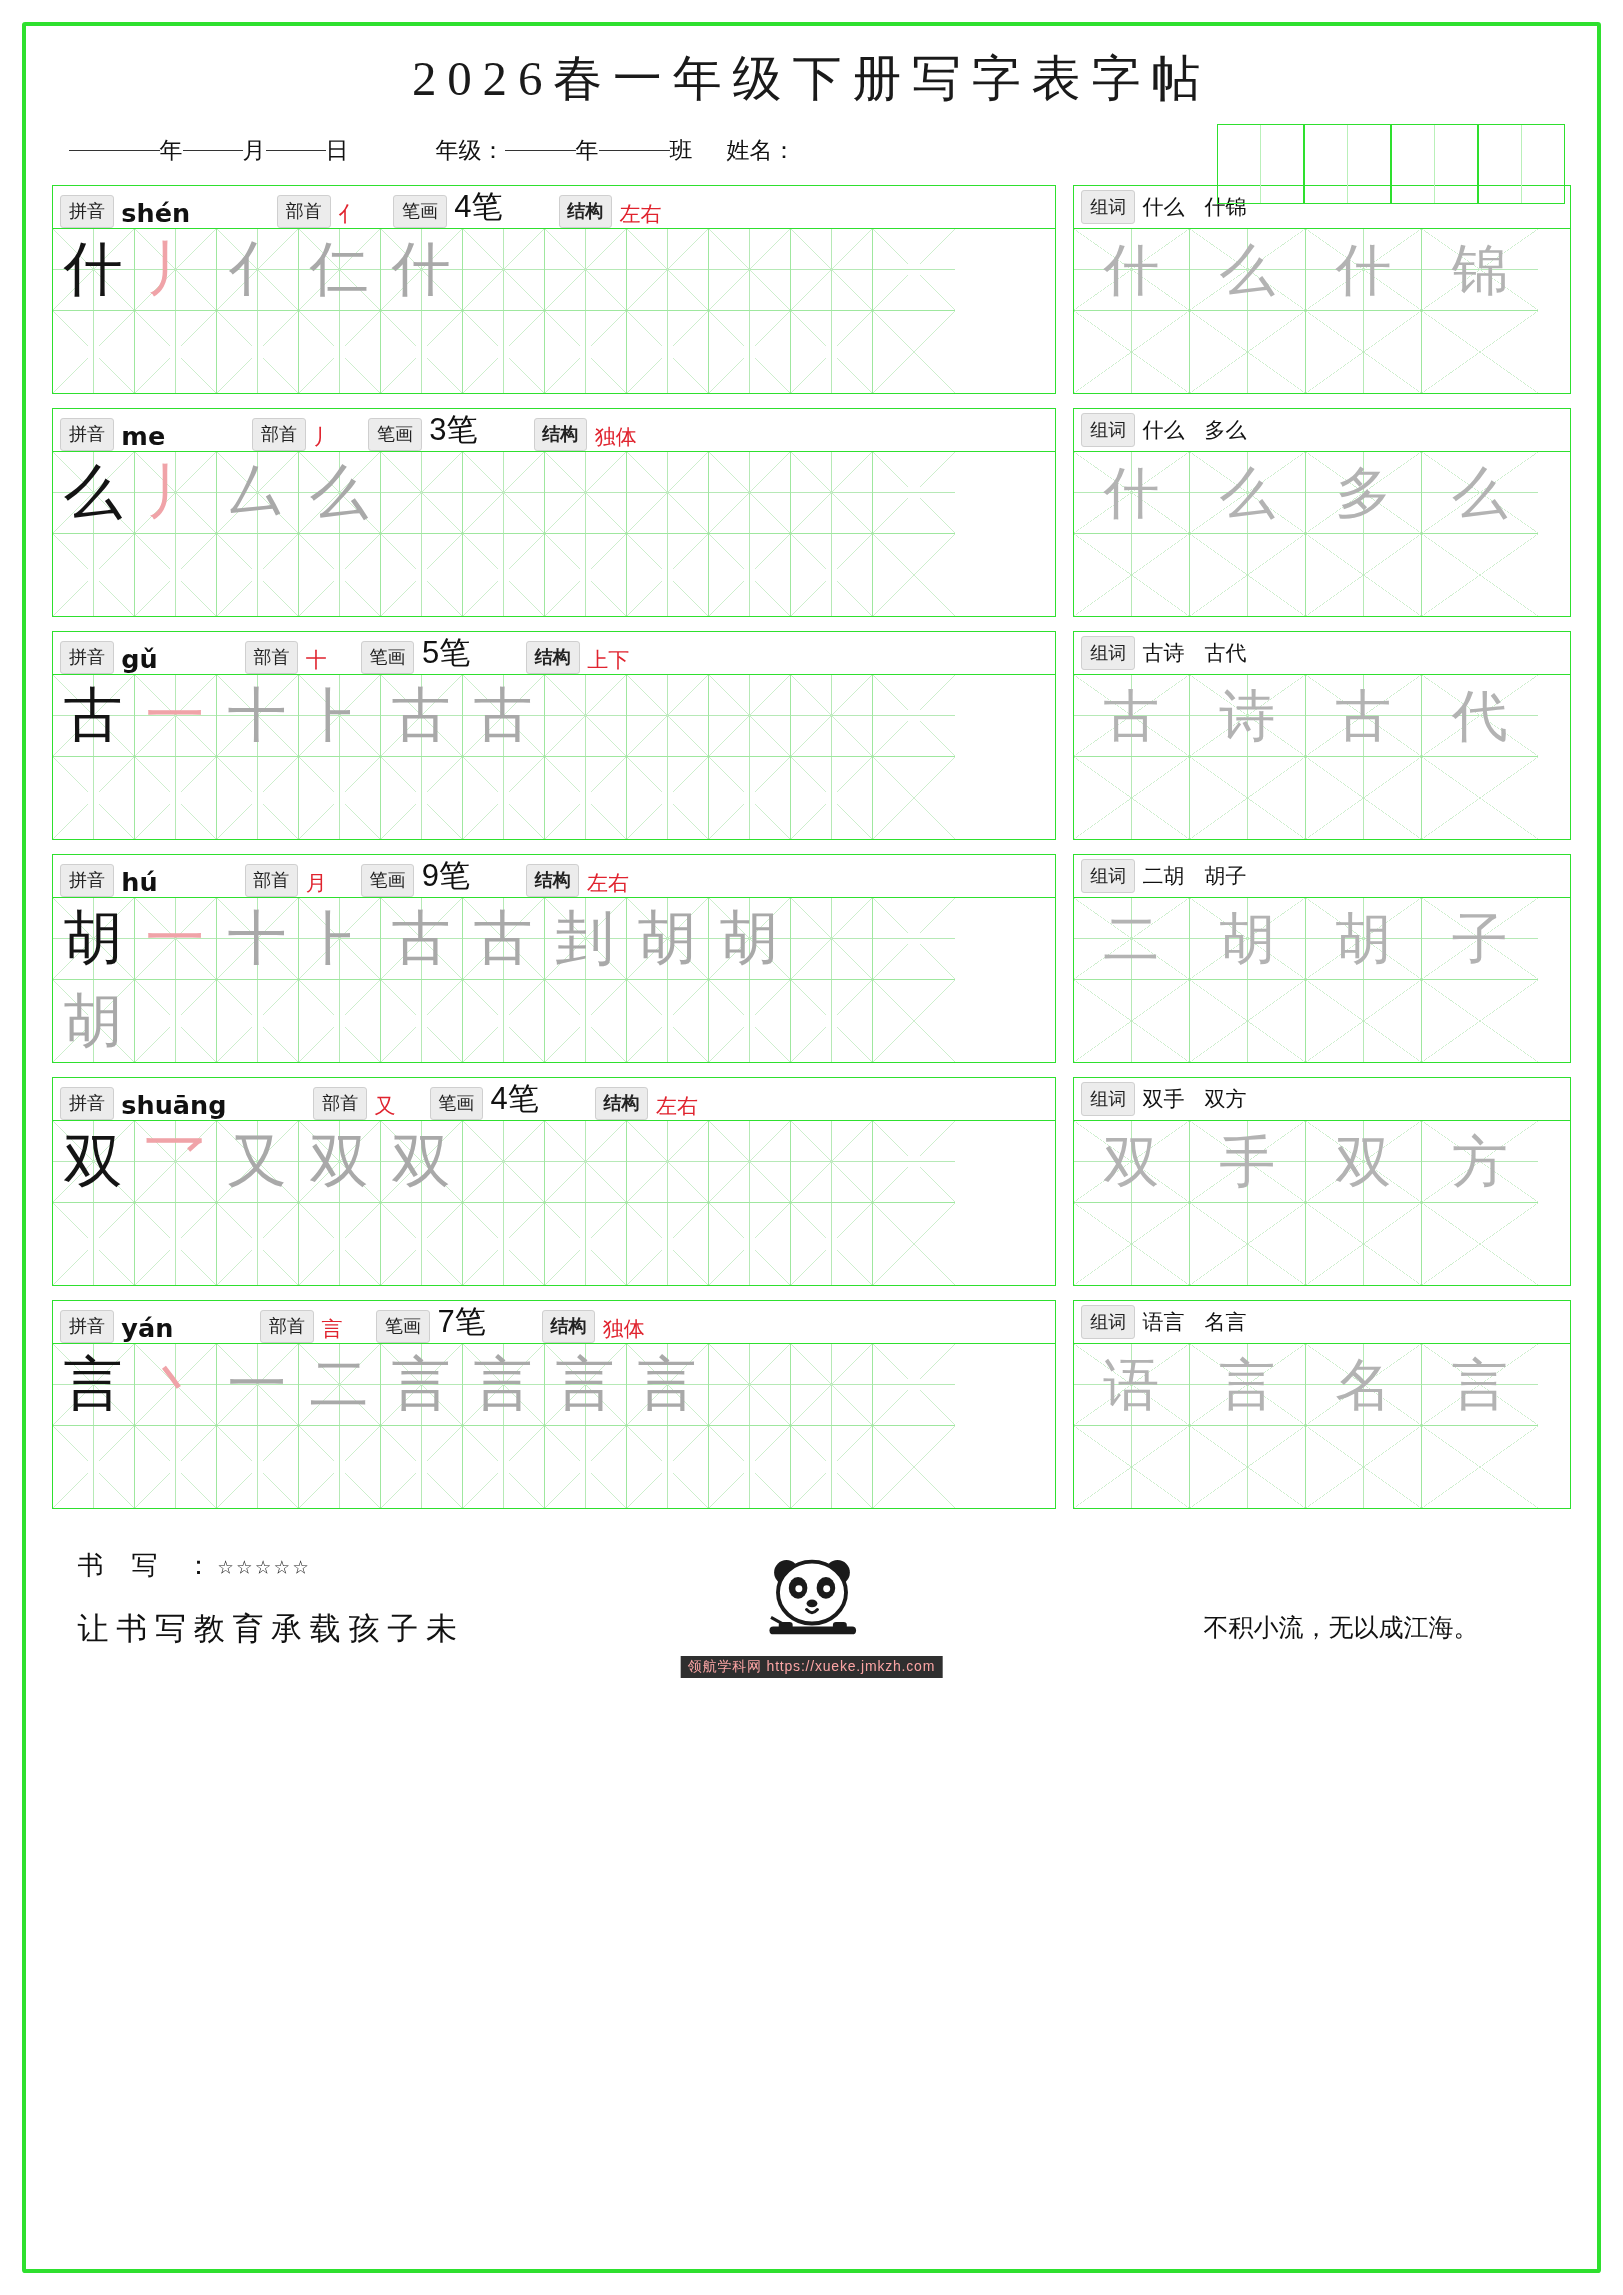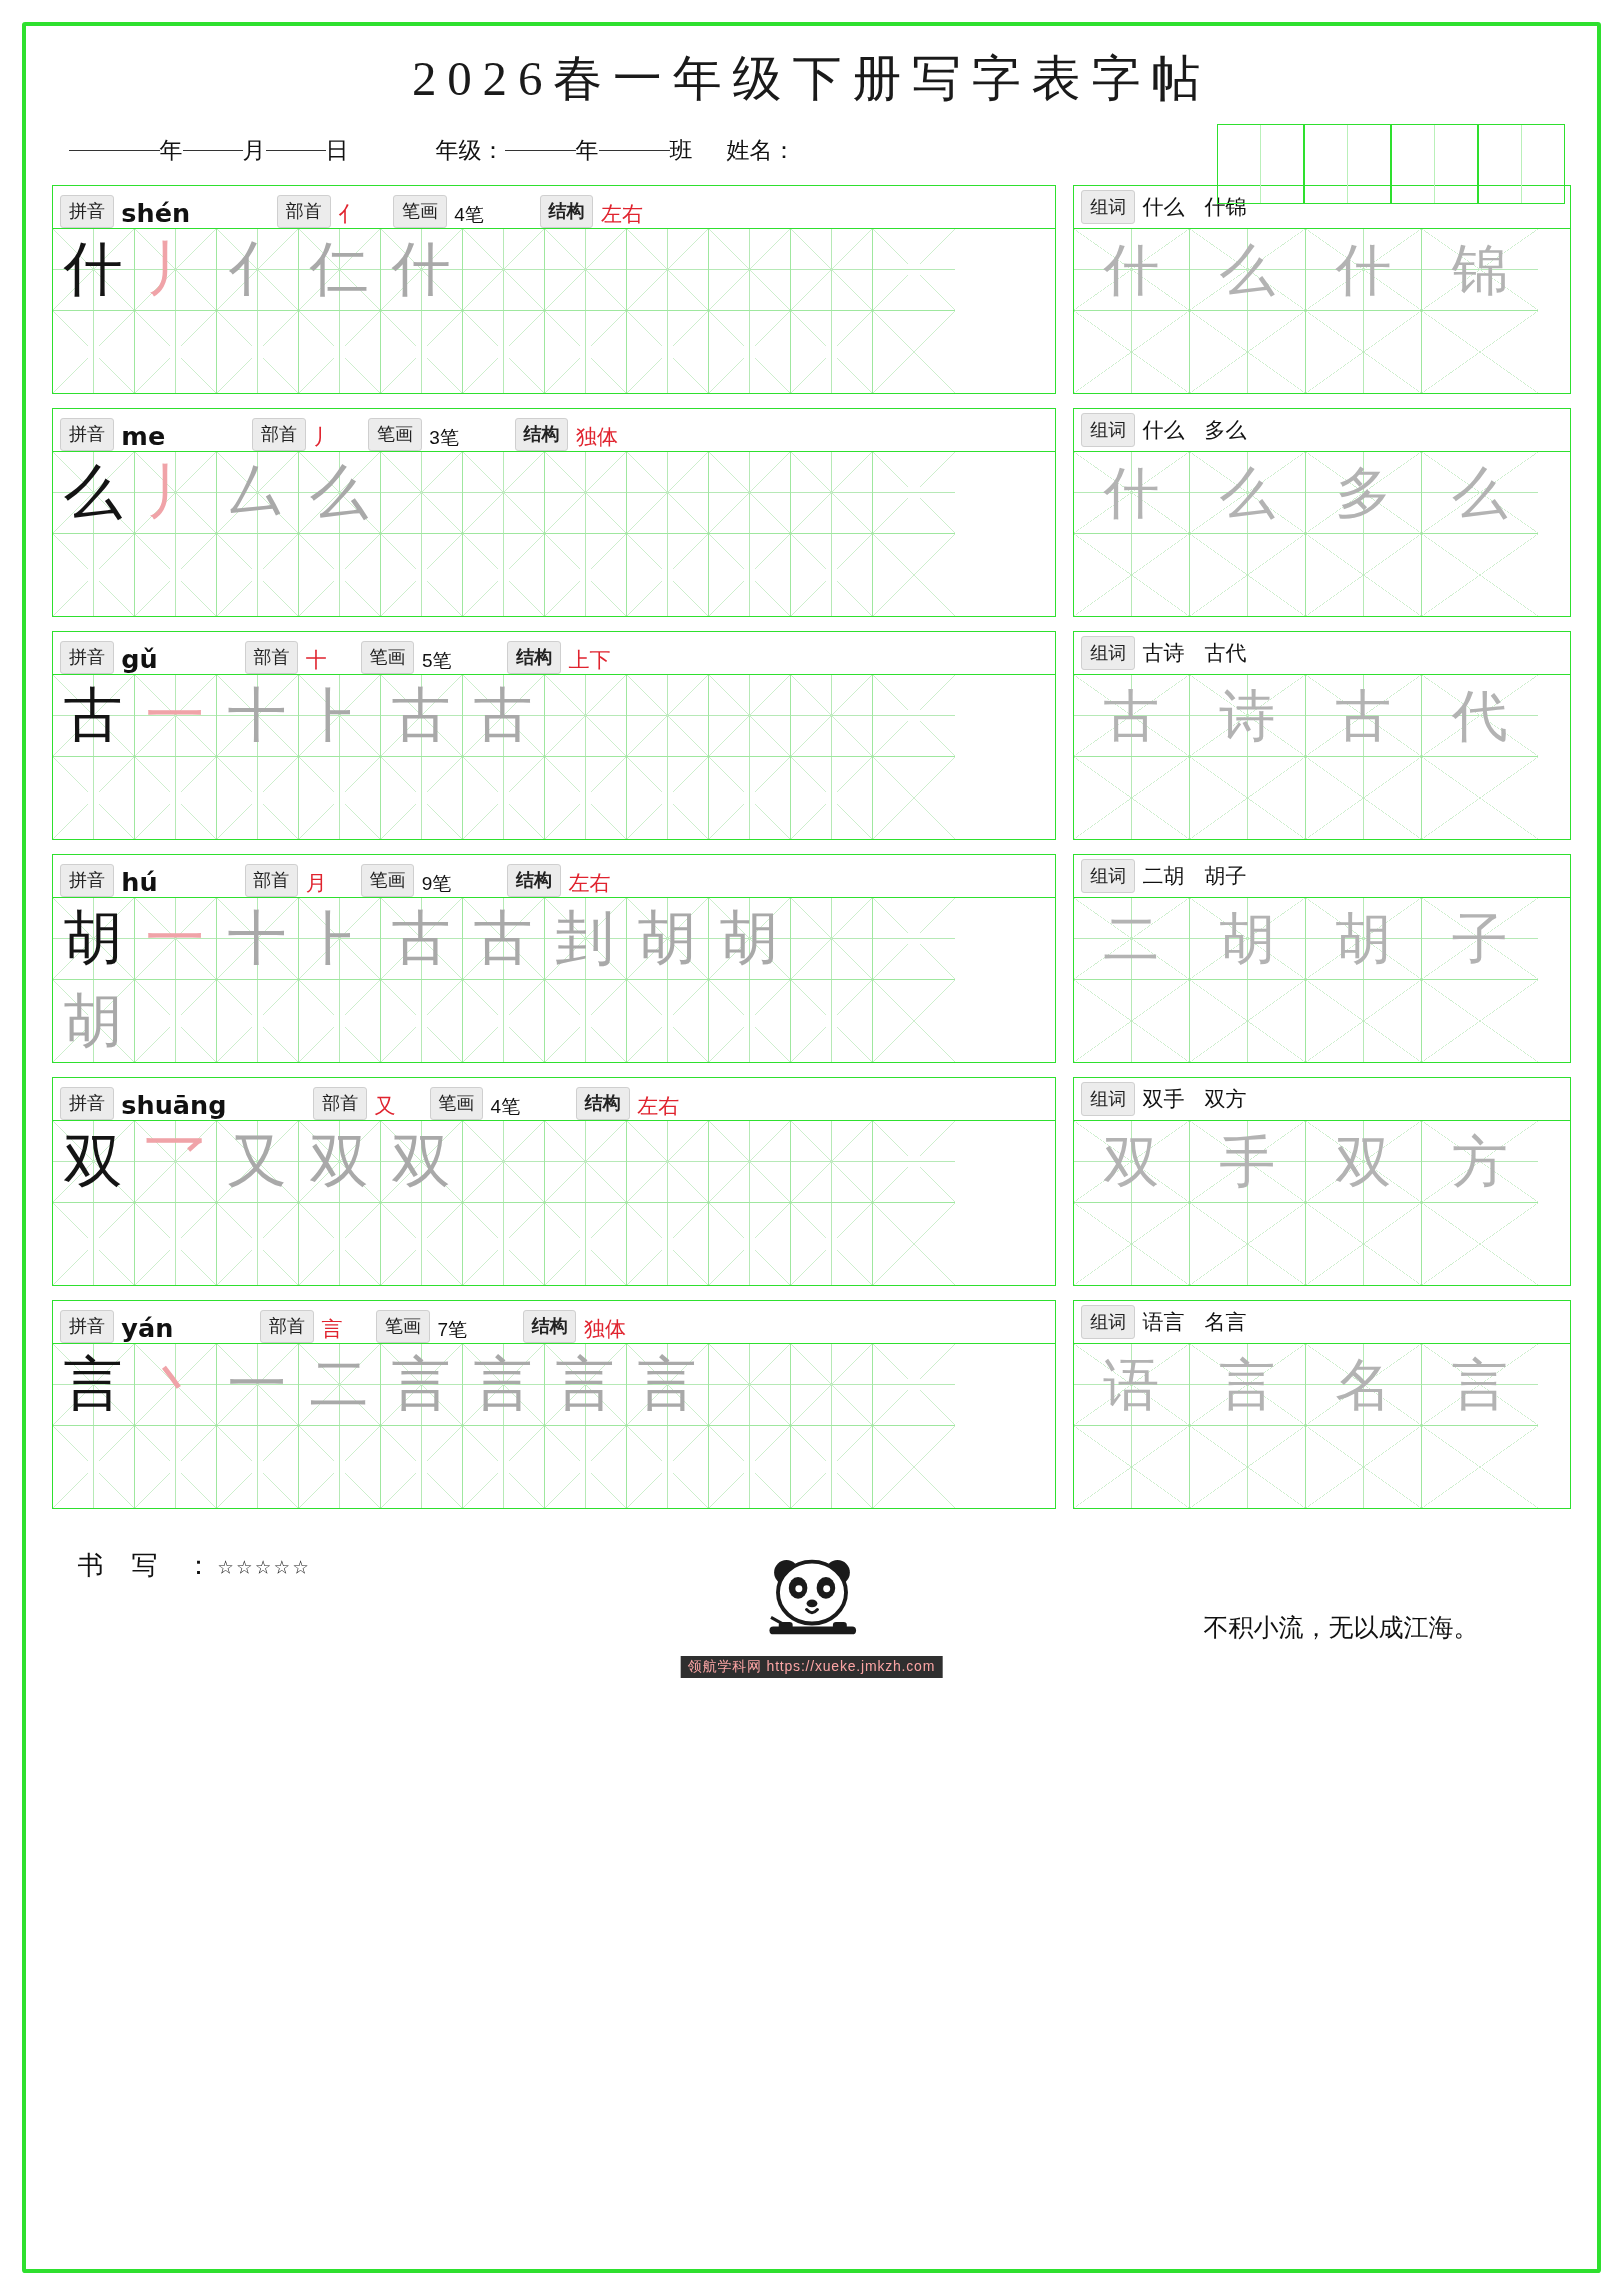--- a/index.html
+++ b/index.html
@@ -95,21 +95,21 @@
   .tag{
     background:#ececec;
     border:0.8px solid #cfcfcf;
     border-radius:3.1px;
     padding:3.9px 7.7px;
     font-size:18px;
     color:#222;
     margin-right:7.7px;
     white-space:nowrap;
   }
-  .val{font-size:19px;color:#111;white-space:nowrap;}
+  .val{font-size:31px;color:#111;white-space:nowrap;}
   .val.py{font-family:"DejaVu Sans",sans-serif;font-size:25.5px;font-weight:bold;}
   .val.red{color:#e0232e;font-size:21px;}
   .sp-a{margin-left:87px;}
   .sp-b{margin-left:34px;}
   .sp-c{margin-left:56px;font-weight:bold;}
 
   
   .row{display:flex;}
   .cell{
     width:82px;height:82px;
@@ -950,20 +950,21 @@
               </div>
             </div>
           </div>
         </div>
     </div>
 
     <div class="footer">
       <div class="writing">
         <span>书 写 ：</span><span class="stars">☆☆☆☆☆</span>
       </div>
+      <div class="slogan">让书写教育承载孩子未</div>
       <div class="quote">不积小流，无以成江海。</div>
       <svg class="panda" viewBox="0 0 190 150">
         <ellipse cx="62" cy="42" rx="16" ry="16" fill="#1a1a1a"></ellipse>
         <ellipse cx="128" cy="42" rx="16" ry="16" fill="#1a1a1a"></ellipse>
         <ellipse cx="95" cy="68" rx="44" ry="40" fill="#ffffff" stroke="#1a1a1a" stroke-width="5"></ellipse>
         <ellipse cx="77" cy="62" rx="12" ry="14" fill="#1a1a1a"></ellipse>
         <ellipse cx="113" cy="62" rx="12" ry="14" fill="#1a1a1a"></ellipse>
         <circle cx="78" cy="63" r="4.5" fill="#ffffff"></circle>
         <circle cx="114" cy="63" r="4.5" fill="#ffffff"></circle>
         <ellipse cx="95" cy="82" rx="7" ry="5" fill="#1a1a1a"></ellipse>

